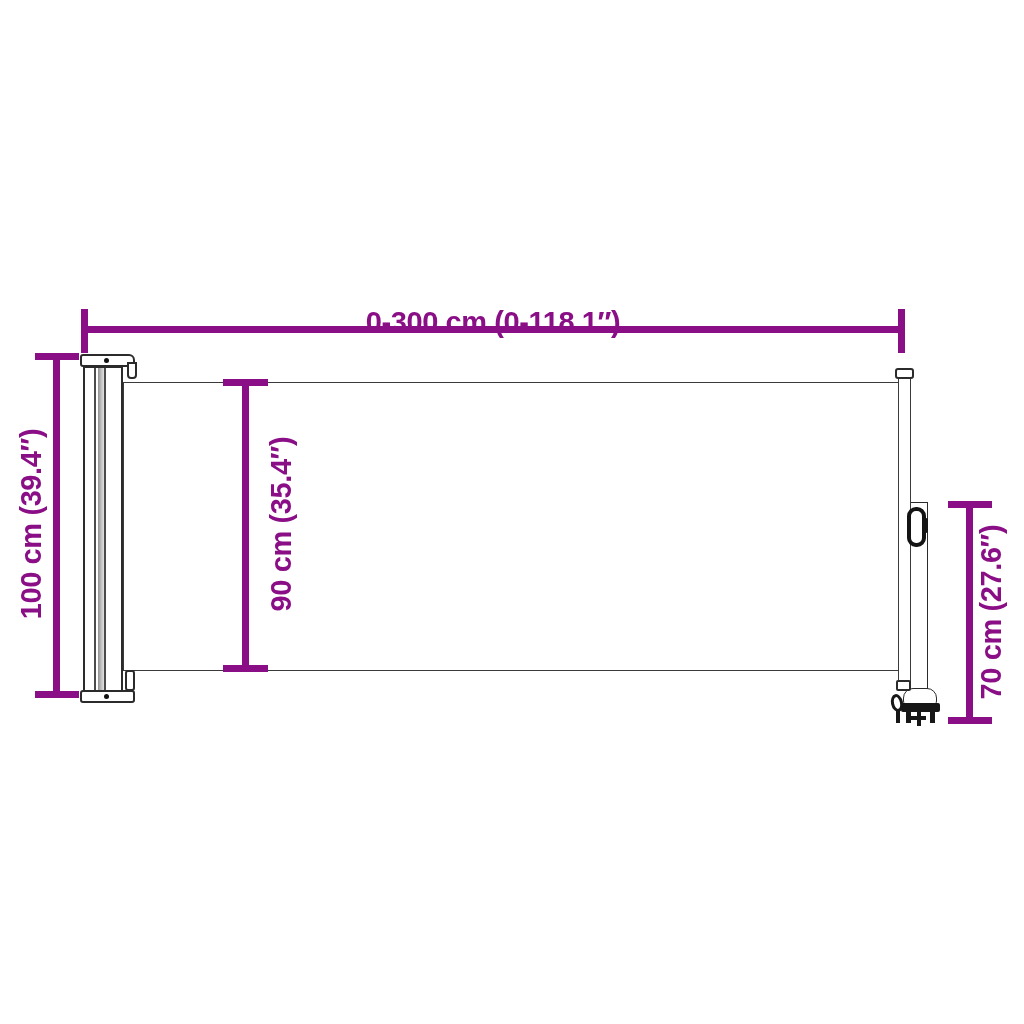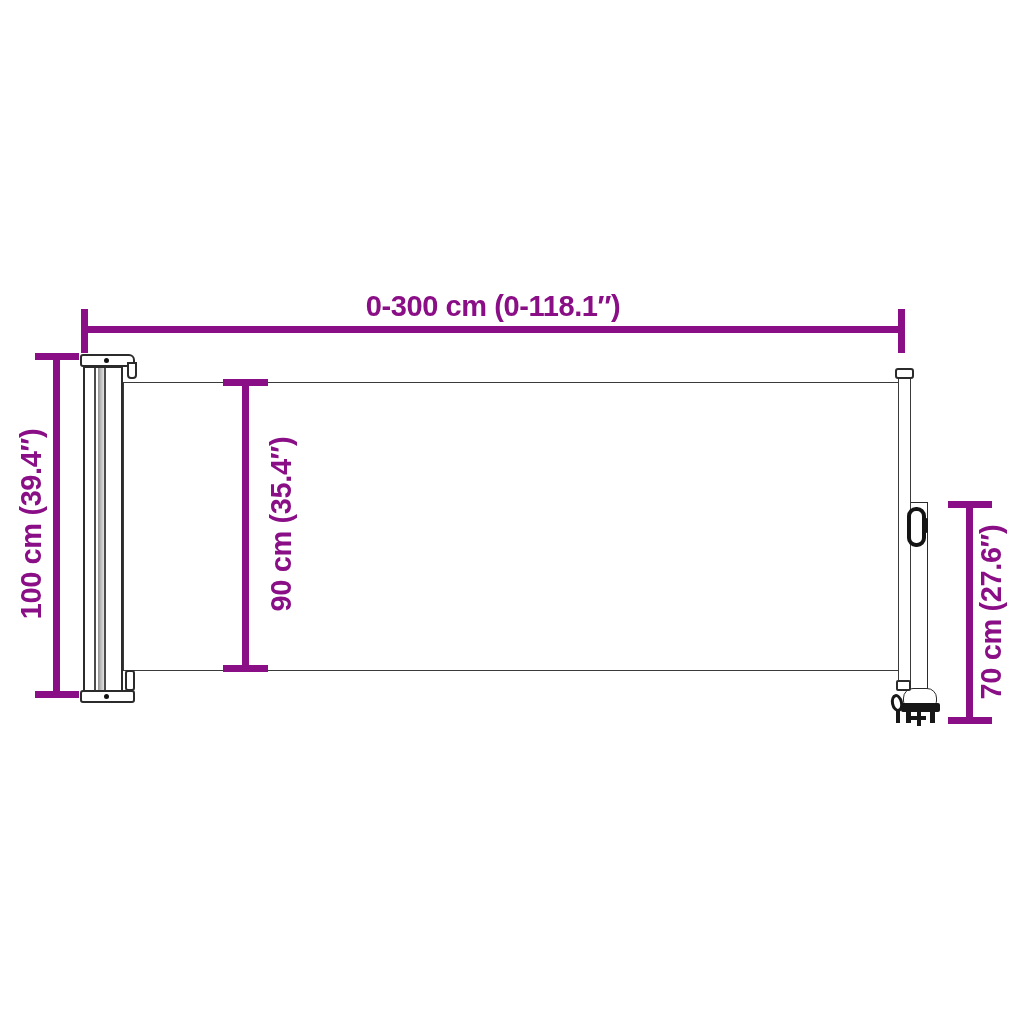--- a/index.html
+++ b/index.html
@@ -61,21 +61,21 @@
   <div class="dark" style="left:923px;top:518px;width:5px;height:15px;border-radius:2px;"></div>
 
   <div class="part" style="left:891px;top:694px;width:12px;height:18px;border-width:3px;border-color:#171717;border-radius:50%;transform:rotate(-12deg);"></div>
   <div class="dark" style="left:896px;top:709px;width:4px;height:14px;"></div>
   <div class="dark" style="left:901px;top:703px;width:39px;height:9px;border-radius:2px;"></div>
   <div class="dark" style="left:906px;top:711px;width:5px;height:12px;"></div>
   <div class="dark" style="left:930px;top:711px;width:5px;height:12px;"></div>
   <div class="dark" style="left:917px;top:711px;width:4px;height:15px;"></div>
   <div class="dark" style="left:911px;top:716px;width:15px;height:4px;"></div>
 
-  <div class="dim-label" style="left:293px;top:287px;width:400px;height:38px;line-height:38px;">0-300 cm (0-118.1″)</div>
+  <div class="dim-label" style="left:293px;top:303px;width:400px;height:38px;line-height:38px;">0-300 cm (0-118.1″)</div>
   <div class="dim" style="left:84px;top:326px;width:818px;height:7px;"></div>
   <div class="dim" style="left:81px;top:309px;width:7px;height:44px;"></div>
   <div class="dim" style="left:898px;top:309px;width:7px;height:44px;"></div>
 
   <div class="dim-label vertical" style="left:-119px;top:504px;width:300px;height:40px;line-height:40px;">100 cm (39.4″)</div>
   <div class="dim" style="left:53px;top:356px;width:7px;height:340px;"></div>
   <div class="dim" style="left:35px;top:353px;width:44px;height:7px;"></div>
   <div class="dim" style="left:35px;top:691px;width:44px;height:7px;"></div>
 
   <div class="dim-label vertical" style="left:131px;top:504px;width:300px;height:40px;line-height:40px;">90 cm (35.4″)</div>

